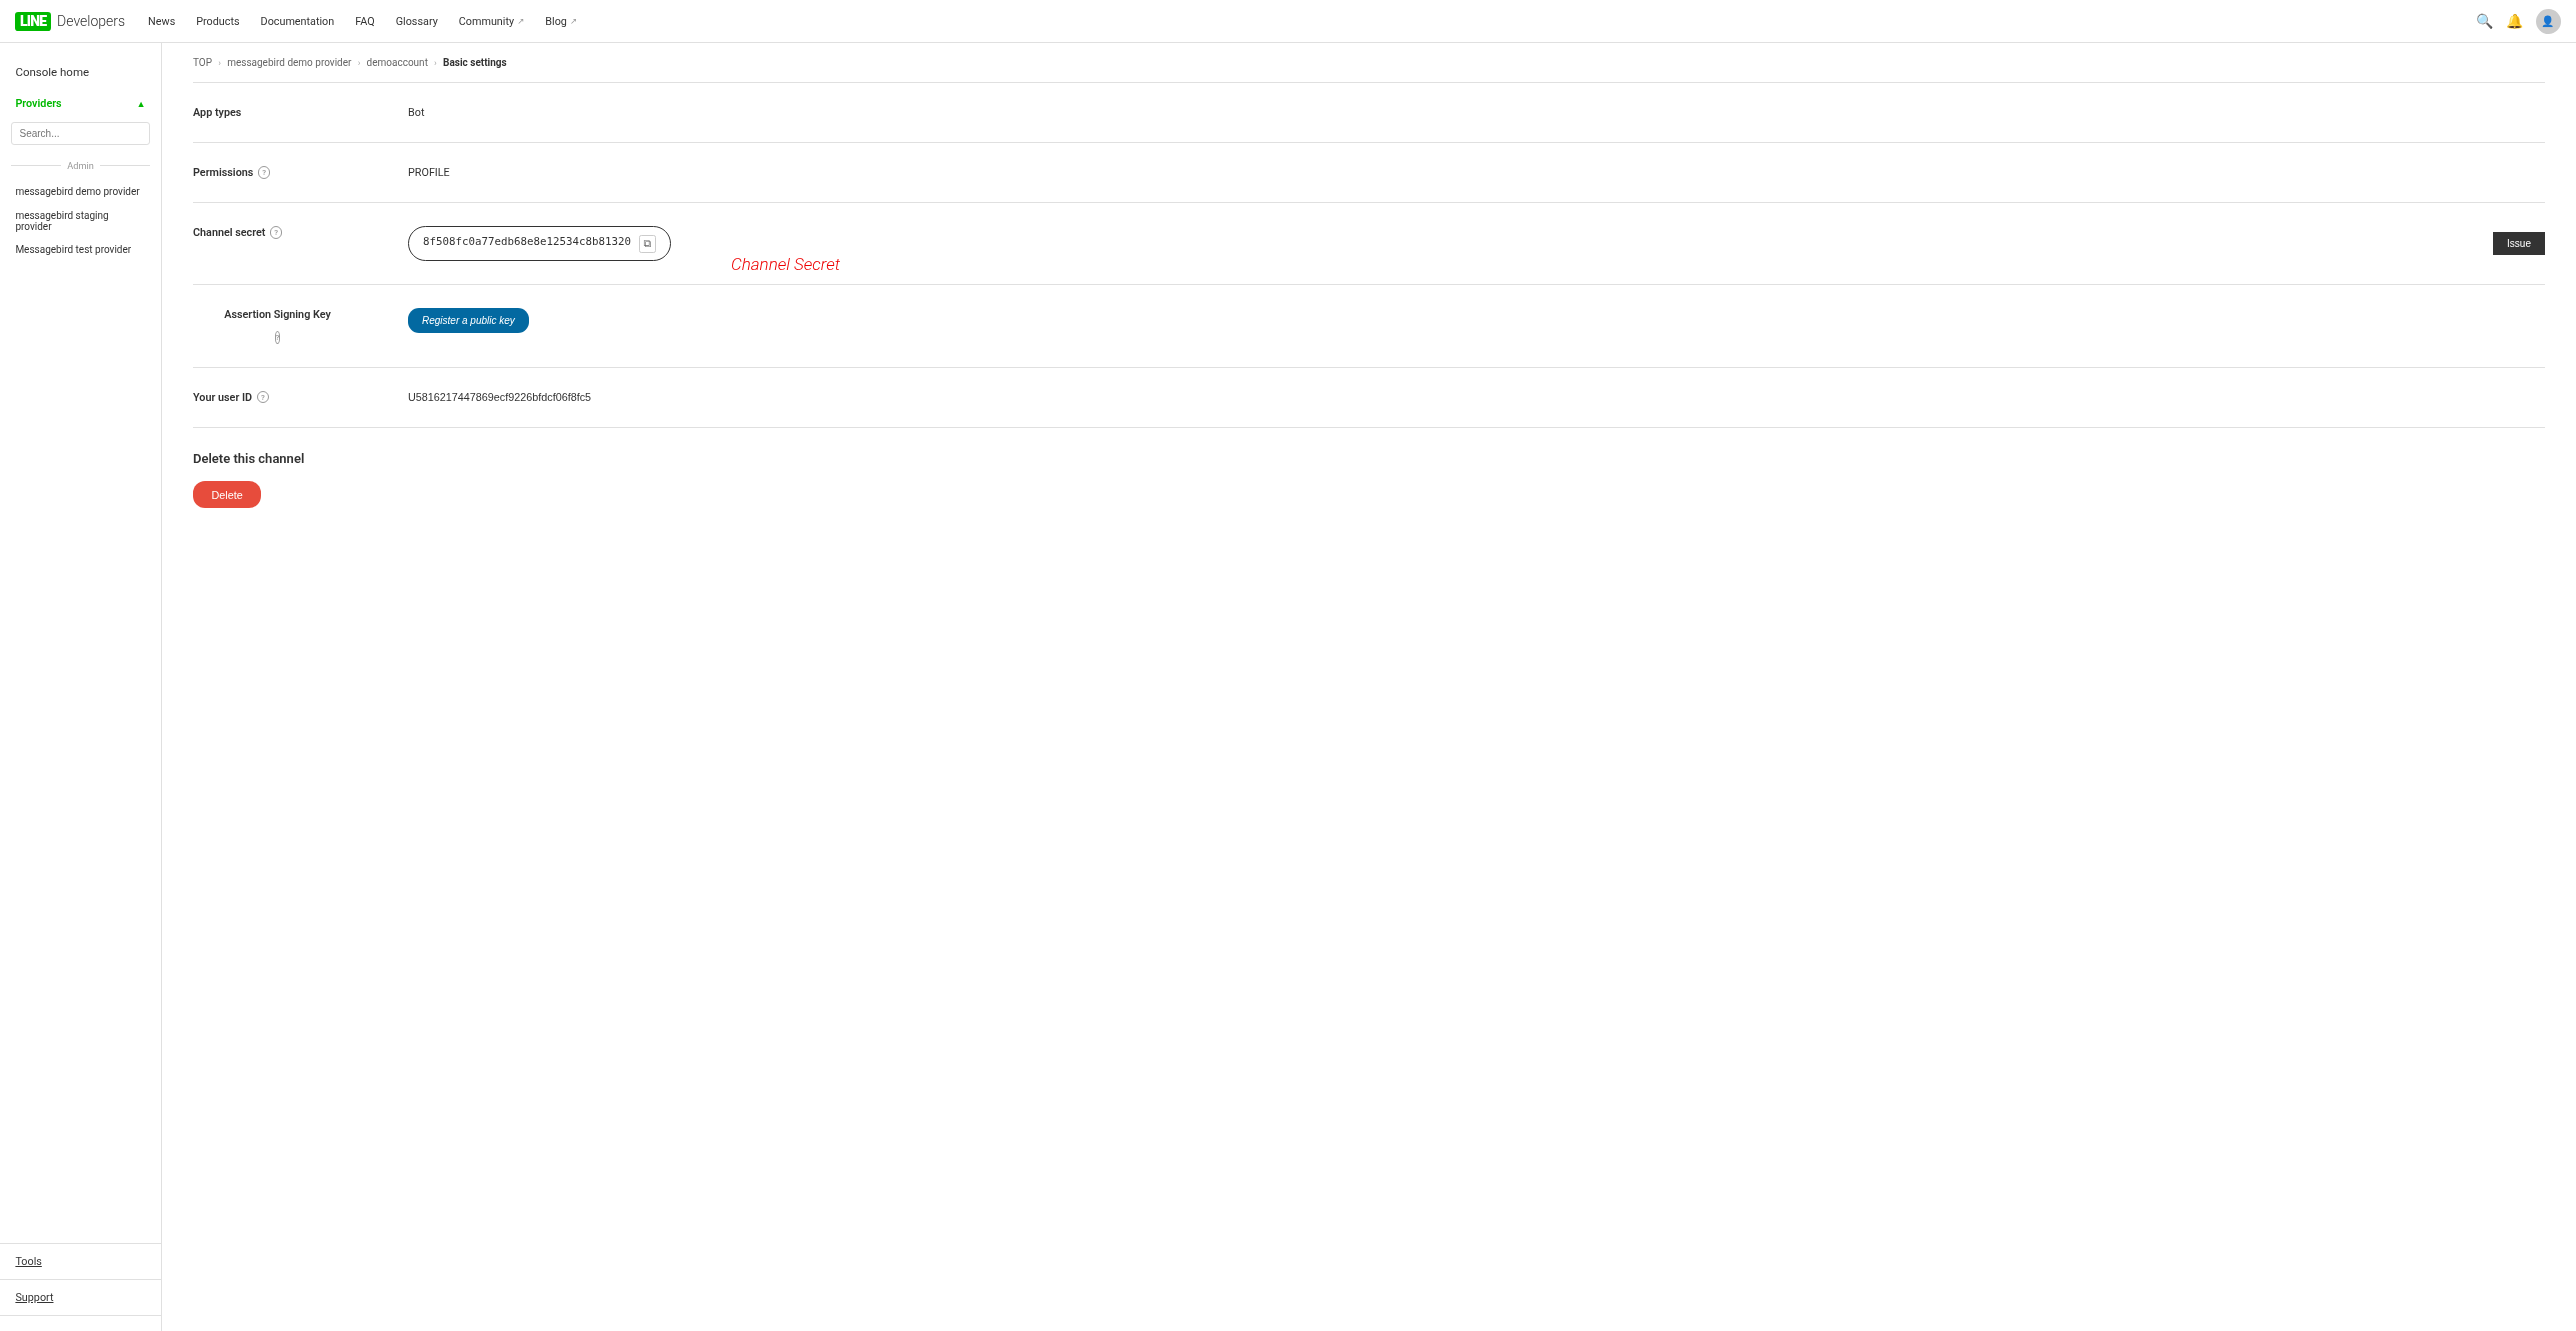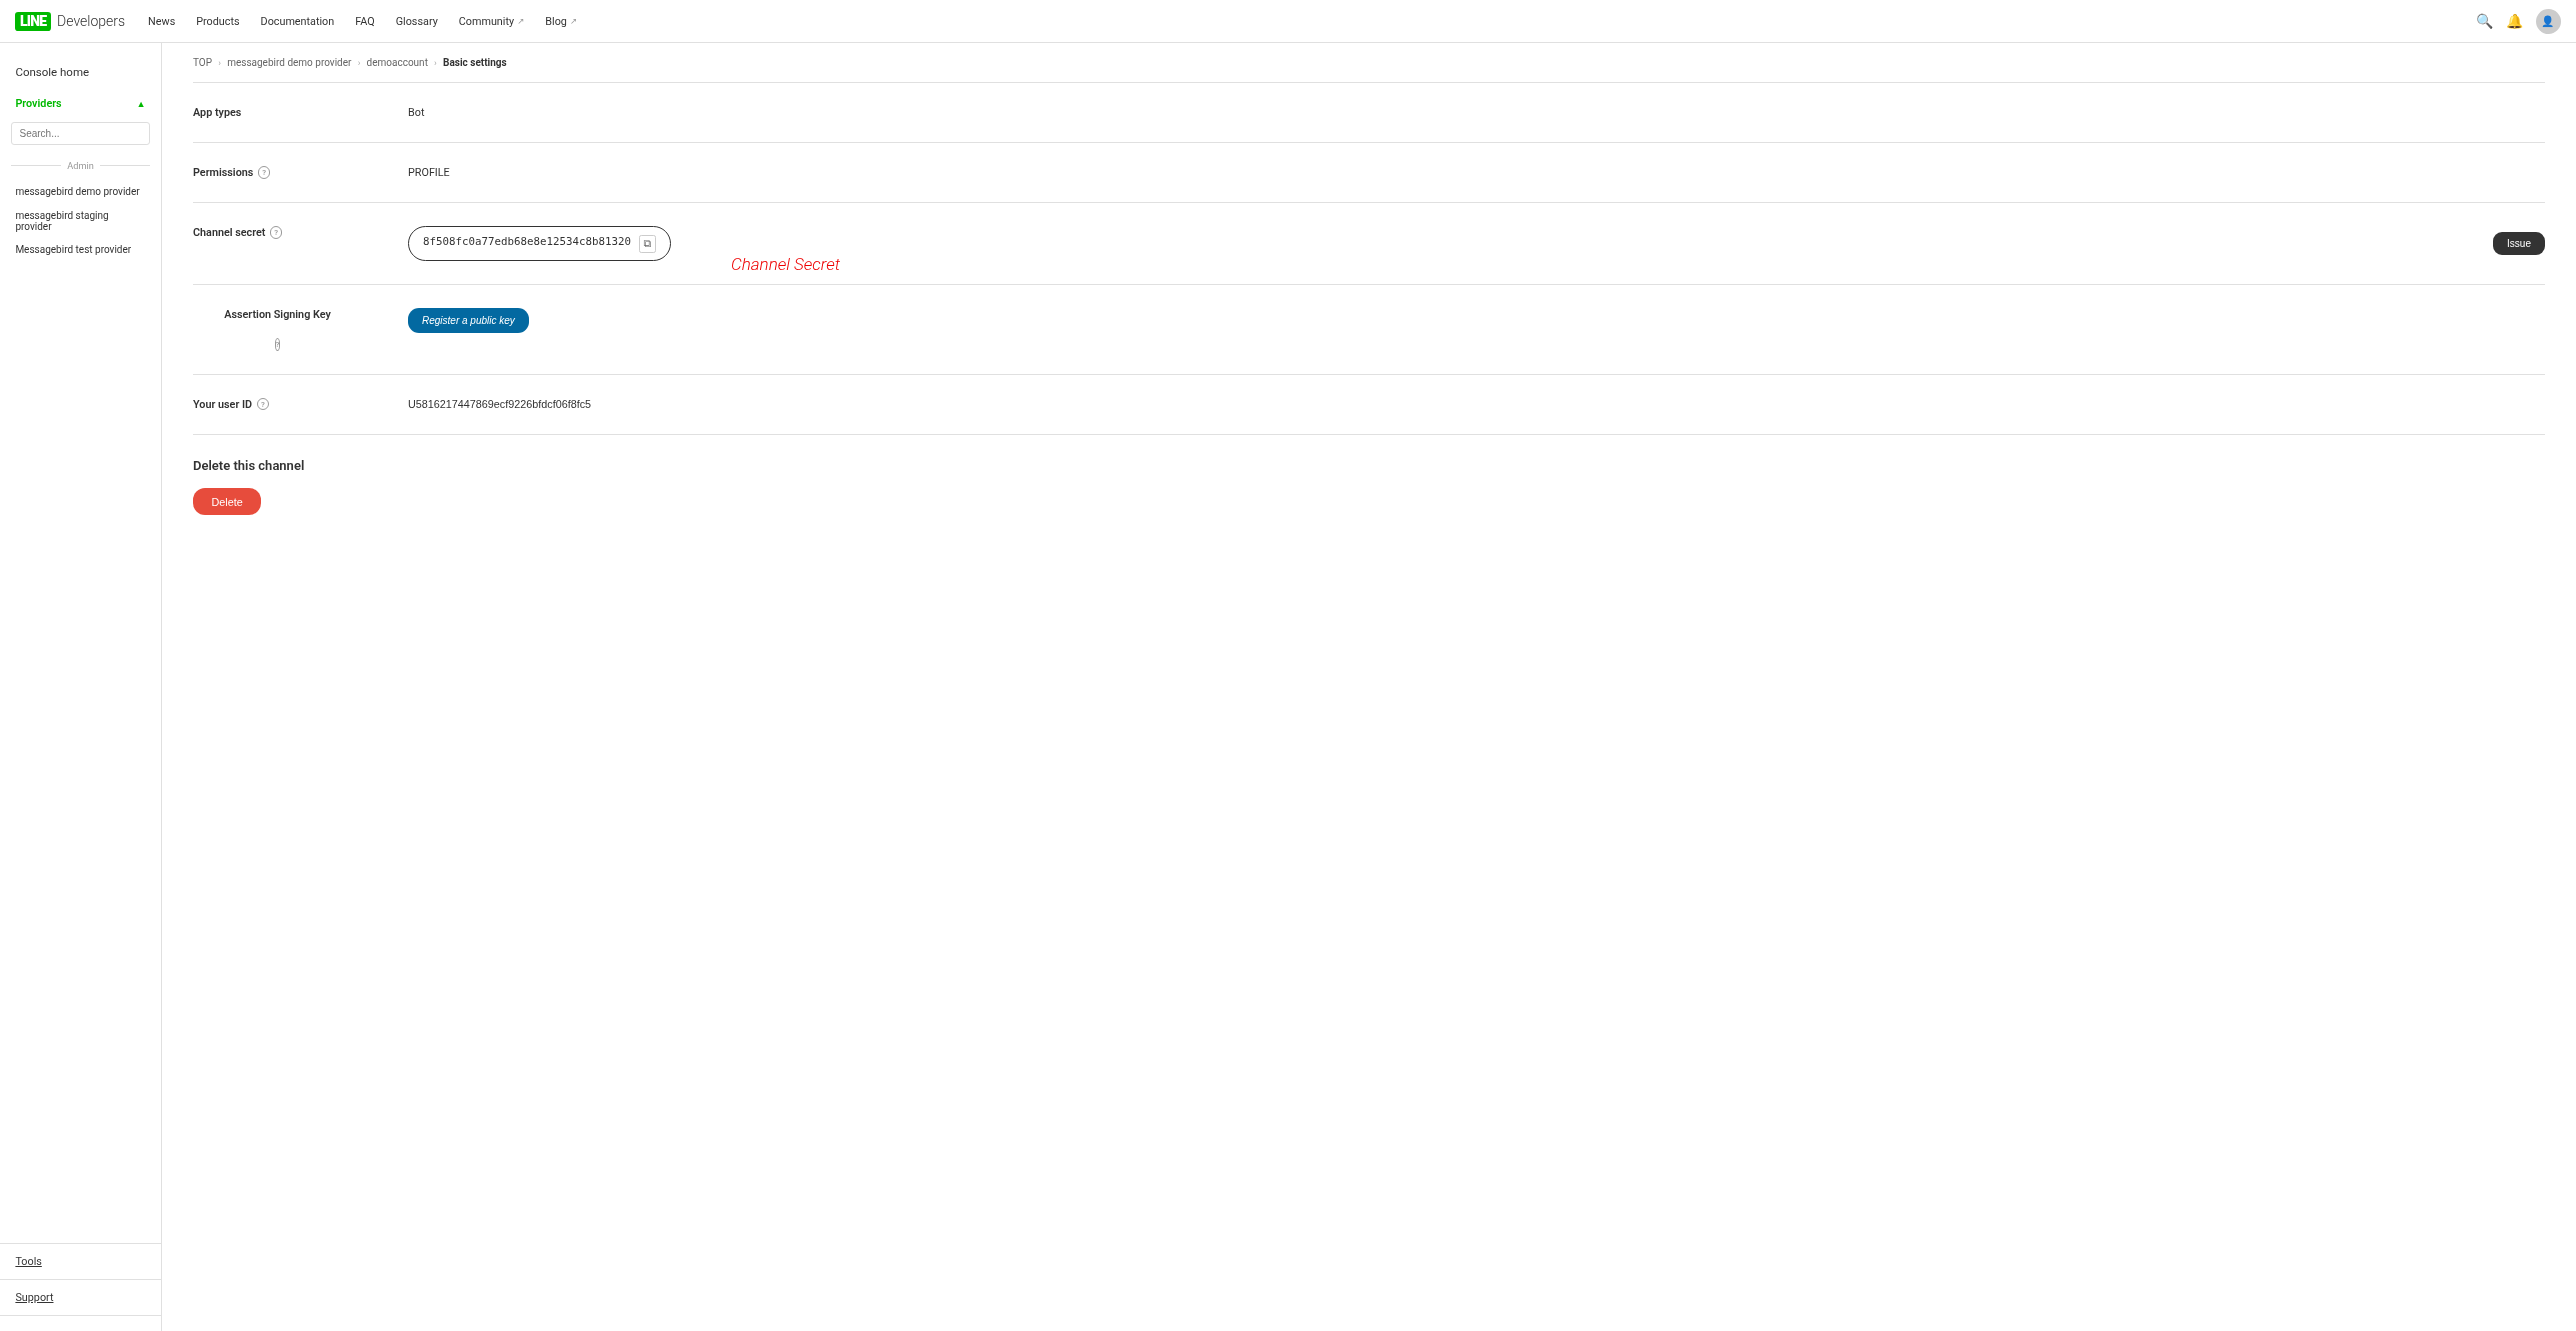--- a/index.html
+++ b/index.html
@@ -266,21 +266,21 @@
       pointer-events: none;
     }
     .issue-btn {
       margin-left: auto;
       background: #333;
       color: #fff;
       border: none;
       padding: 6.2px 14px;
       font-size: 10px;
       cursor: pointer;
-      border-radius: 9px;
+      border-radius: 0;
     }
     .channel-secret-full-row {
       display: flex;
       align-items: center;
       width: 100%;
     }
 
     
     .register-btn {
       background: #0369a1;
@@ -288,21 +288,21 @@
       border: none;
       padding: 7px 14px;
       font-size: 10px;
       cursor: pointer;
       border-radius: 11px;
       font-style: italic;
     }
     .assertion-label {
       display: flex;
       flex-direction: column;
-      gap: 17px;
+      gap: 10px;
     }
 
     
     .delete-section {
       padding: 23px 0;
     }
     .delete-title {
       font-size: 13px;
       font-weight: 600;
       color: #333;

